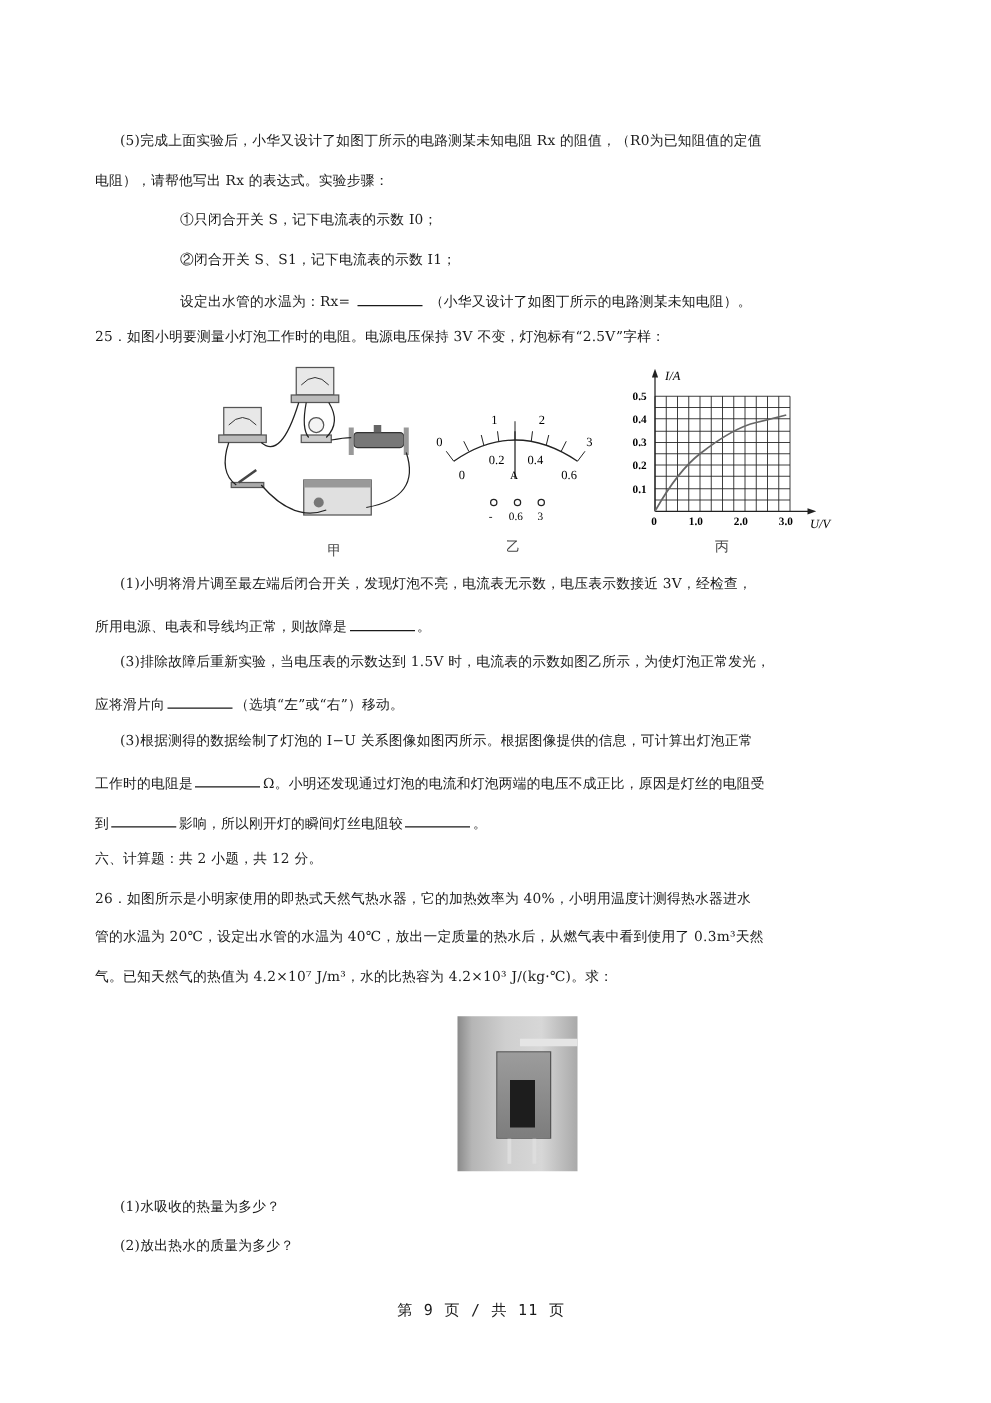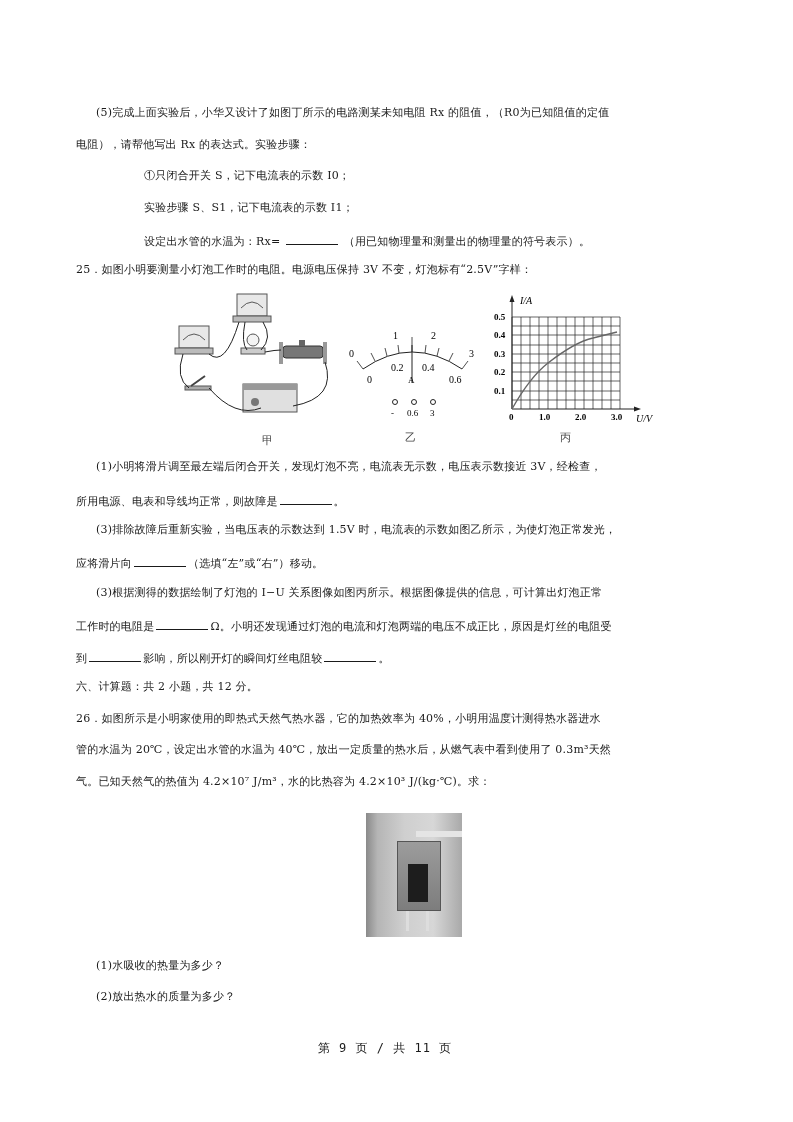--- a/index.html
+++ b/index.html
@@ -19,25 +19,25 @@
   .heater { position: absolute; left: 31px; top: 28px; width: 42px; height: 68px; background: linear-gradient(#9c9c9c,#7d7d7d); border: 1px solid #555; }
   .heater .panel { position: absolute; left: 10px; top: 22px; width: 20px; height: 38px; background: #1d1d1d; }
   .pipe { position: absolute; background: #e5e5e5; }
 </style>
 </head>
 <body>
 
 <div class="line ind1" style="top:104px">(5)完成上面实验后，小华又设计了如图丁所示的电路测某未知电阻 Rx 的阻值，（R0为已知阻值的定值</div>
 <div class="line ind0" style="top:136px">电阻），请帮他写出 Rx 的表达式。实验步骤：</div>
 <div class="line ind-step" style="top:167px">①只闭合开关 S，记下电流表的示数 I0；</div>
-<div class="line ind-step" style="top:199px">实验步骤 S、S1，记下电流表的示数 I1；</div>
+<div class="line ind-step" style="top:199px">②闭合开关 S、S1，记下电流表的示数 I1；</div>
 <div class="line ind-step" style="top:230px">
   <span>设定出水管的水温为：Rx=</span>
   <span class="blank"></span>
-  <span>（用已知物理量和测量出的物理量的符号表示）。</span>
+  <span>（小华又设计了如图丁所示的电路测某未知电阻）。</span>
 </div>
 
 <div class="line ind0" style="top:261px">25．如图小明要测量小灯泡工作时的电阻。电源电压保持 3V 不变，灯泡标有“2.5V”字样：</div>
 
 <div class="fig" style="left:165px;top:288px;width:185px;height:130px">
   <svg width="185" height="130" viewBox="0 0 185 130">
 
     <rect x="14" y="38" width="30" height="22" fill="#e8e8e8" stroke="#555"></rect>
     <path d="M18 52 Q29 40 40 52" fill="none" stroke="#333" stroke-width="0.8"></path>
     <rect x="10" y="60" width="38" height="6" fill="#bbb" stroke="#555"></rect>
@@ -99,21 +99,21 @@
     <circle cx="50" cy="77" r="2.5" fill="none" stroke="#222"></circle>
     <circle cx="69" cy="77" r="2.5" fill="none" stroke="#222"></circle>
     <circle cx="88" cy="77" r="2.5" fill="none" stroke="#222"></circle>
     <text x="46" y="91" font-size="9" font-family="Liberation Serif, serif">-</text>
     <text x="62" y="91" font-size="9" font-family="Liberation Serif, serif">0.6</text>
     <text x="85" y="91" font-size="9" font-family="Liberation Serif, serif">3</text>
   </svg>
   <span class="fig-caption" style="left:60px;top:105px">乙</span>
 </div>
 
-<div class="fig" style="left:480px;top:292px;width:180px;height:155px">
+<div class="fig" style="left:492px;top:292px;width:180px;height:155px">
   <svg width="180" height="135" viewBox="0 0 180 135">
     <g stroke="#222" stroke-width="0.7">
       <line x1="32" y1="25" x2="32" y2="117"></line>
         <line x1="41" y1="25" x2="41" y2="117"></line>
       <line x1="50" y1="25" x2="50" y2="117"></line>
         <line x1="59" y1="25" x2="59" y2="117"></line>
       <line x1="68" y1="25" x2="68" y2="117"></line>
         <line x1="77" y1="25" x2="77" y2="117"></line>
       <line x1="86" y1="25" x2="86" y2="117"></line>
         <line x1="95" y1="25" x2="95" y2="117"></line>

